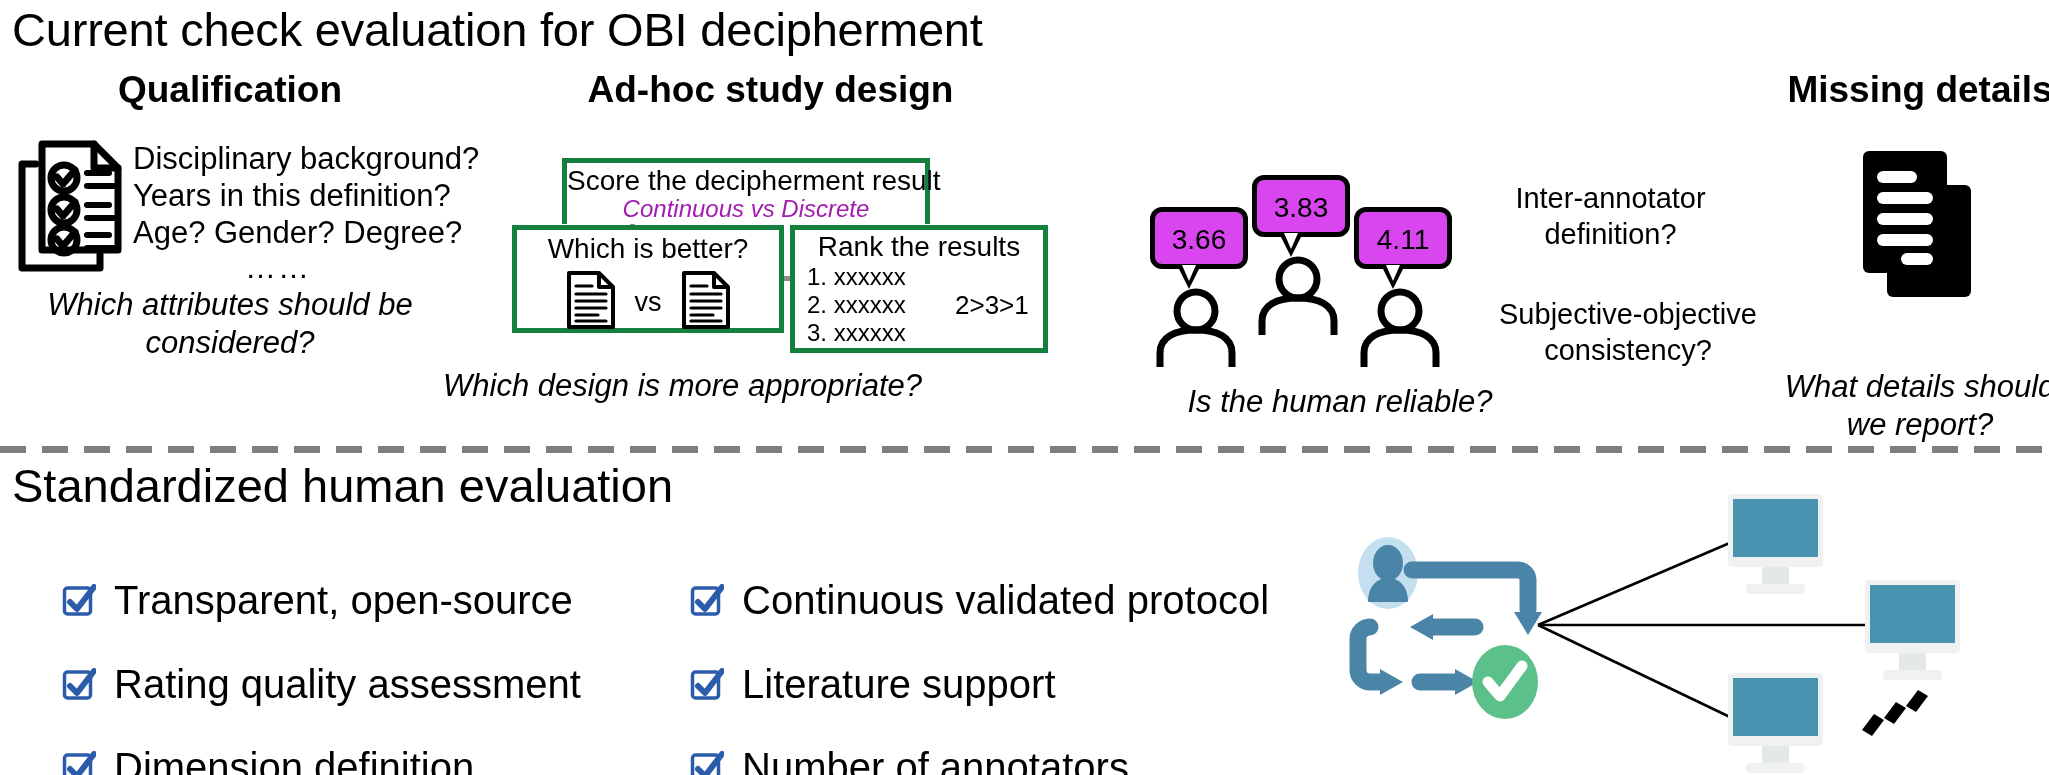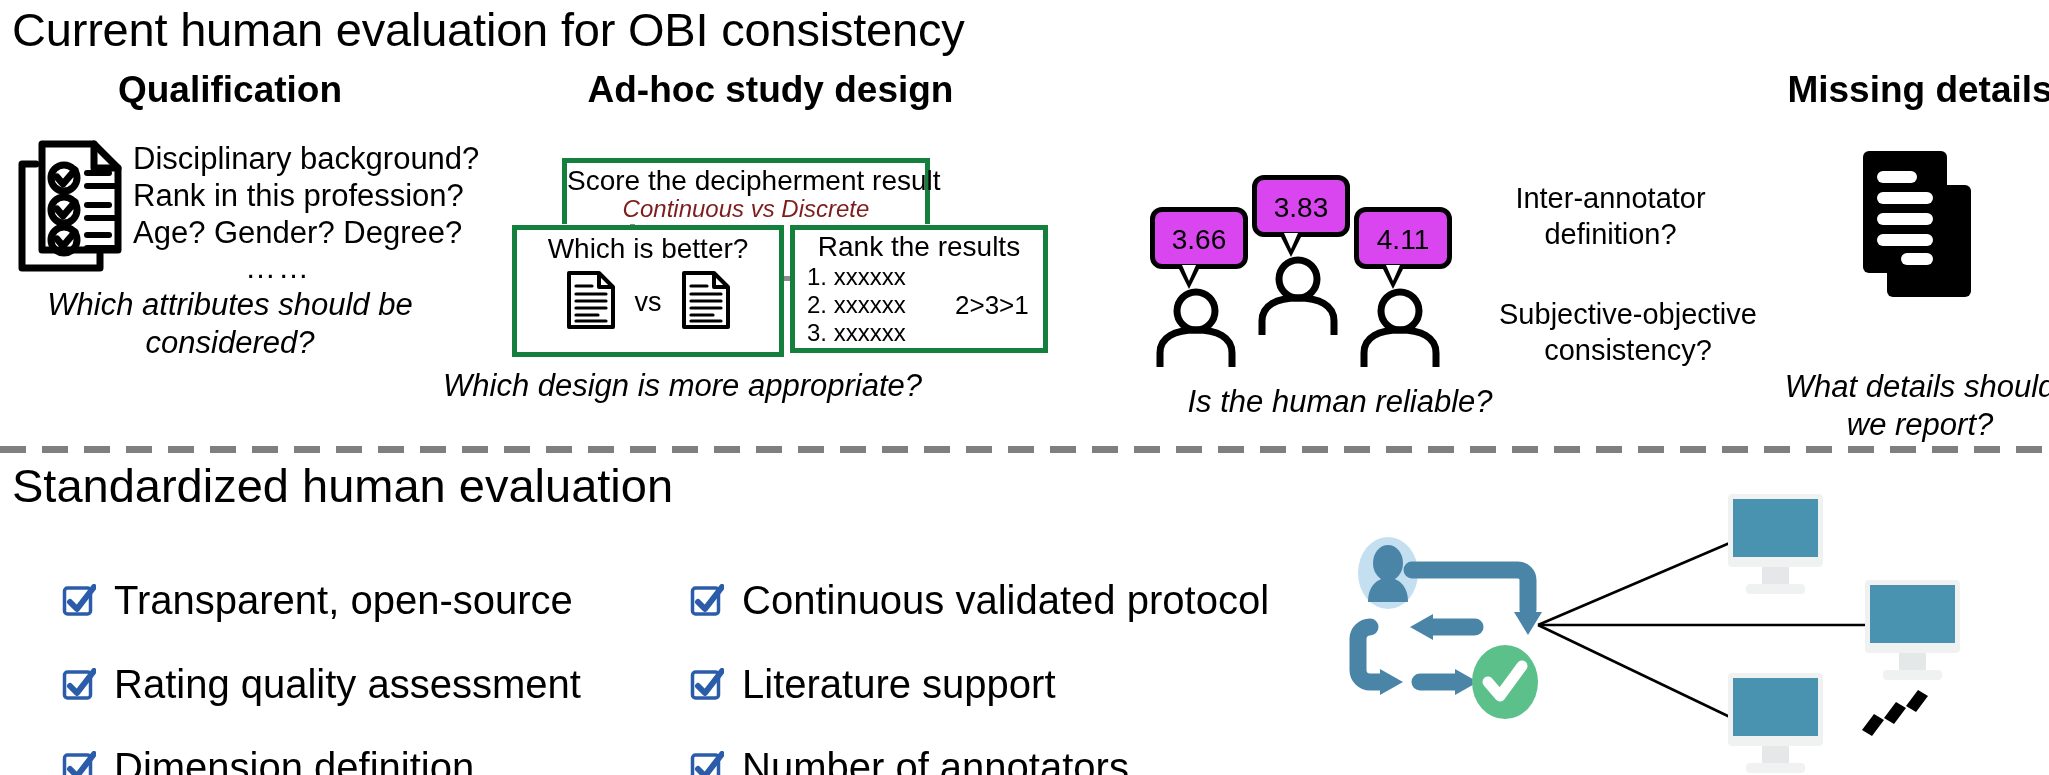--- a/index.html
+++ b/index.html
@@ -65,26 +65,26 @@
   }
   #score-box{
     left:562px; top:158px;
     width:368px; height:66px;
     border-bottom:none;
   }
   #score-title{
     font-size:28px; text-align:center; margin-top:2px; white-space:nowrap;
   }
   #score-sub{
-    font-size:24px; font-style:italic; color:#7f1d1d;
+    font-size:24px; font-style:italic; color:#a21caf;
     text-align:center; margin-top:-2px; white-space:nowrap;
   }
   #better-box{
     left:512px; top:225px;
-    width:272px; height:132px;
+    width:272px; height:108px;
   }
   #better-title{font-size:28px; text-align:center; margin-top:3px;}
   #better-row{
     display:flex; align-items:center; justify-content:center;
     gap:18px; margin-top:4px;
   }
   #vs-label{font-size:27px;}
   #rank-box{
     left:790px; top:225px;
     width:258px; height:128px;
@@ -173,21 +173,21 @@
   .cbox{width:34px;height:34px;flex:0 0 34px;}
 
   
   #workflow{left:1300px; top:470px; width:749px; height:305px;}
 </style>
 </head>
 <body>
 
 <div id="page">
 
-  <div class="abs" id="top-title">Current human evaluation for OBI consistency</div>
+  <div class="abs" id="top-title">Current check evaluation for OBI decipherment</div>
 
   <div class="abs col-head" style="left:45px;top:69px;width:370px;">Qualification</div>
   <div class="abs col-head" style="left:443px;top:69px;width:655px;">Ad-hoc study design</div>
   <div class="abs col-head" style="left:1770px;top:69px;width:300px;">Missing details</div>
 
   <div class="abs" style="left:14px;top:130px;">
     <svg width="112" height="145" viewBox="0 0 112 145">
       <g fill="none" stroke="#000" stroke-width="7" stroke-linejoin="round" stroke-linecap="round">
         <path d="M22 34 H8 V138 H86 V124"></path>
         <path d="M28 14 H80 L104 38 V120 H28 Z"></path>
@@ -207,21 +207,21 @@
         <line x1="73" y1="75" x2="95" y2="75"></line>
         <line x1="73" y1="88" x2="100" y2="88"></line>
         <line x1="73" y1="105" x2="95" y2="105"></line>
         <line x1="73" y1="118" x2="100" y2="118"></line>
       </g>
     </svg>
   </div>
 
   <div class="abs" id="qual-lines">
     <div>Disciplinary background?</div>
-    <div>Rank in this profession?</div>
+    <div>Years in this definition?</div>
     <div>Age? Gender? Degree?</div>
   </div>
   <div class="abs" id="qual-dots">……</div>
   <div class="abs" id="qual-caption">Which attributes should be considered?</div>
 
   <div class="connector" style="left:630px;top:222px;width:5px;height:8px;"></div>
   <div class="connector" style="left:784px;top:276px;width:8px;height:5px;"></div>
 
   <div class="abs boxframe" id="score-box">
     <div id="score-title">Score the decipherment result</div>

